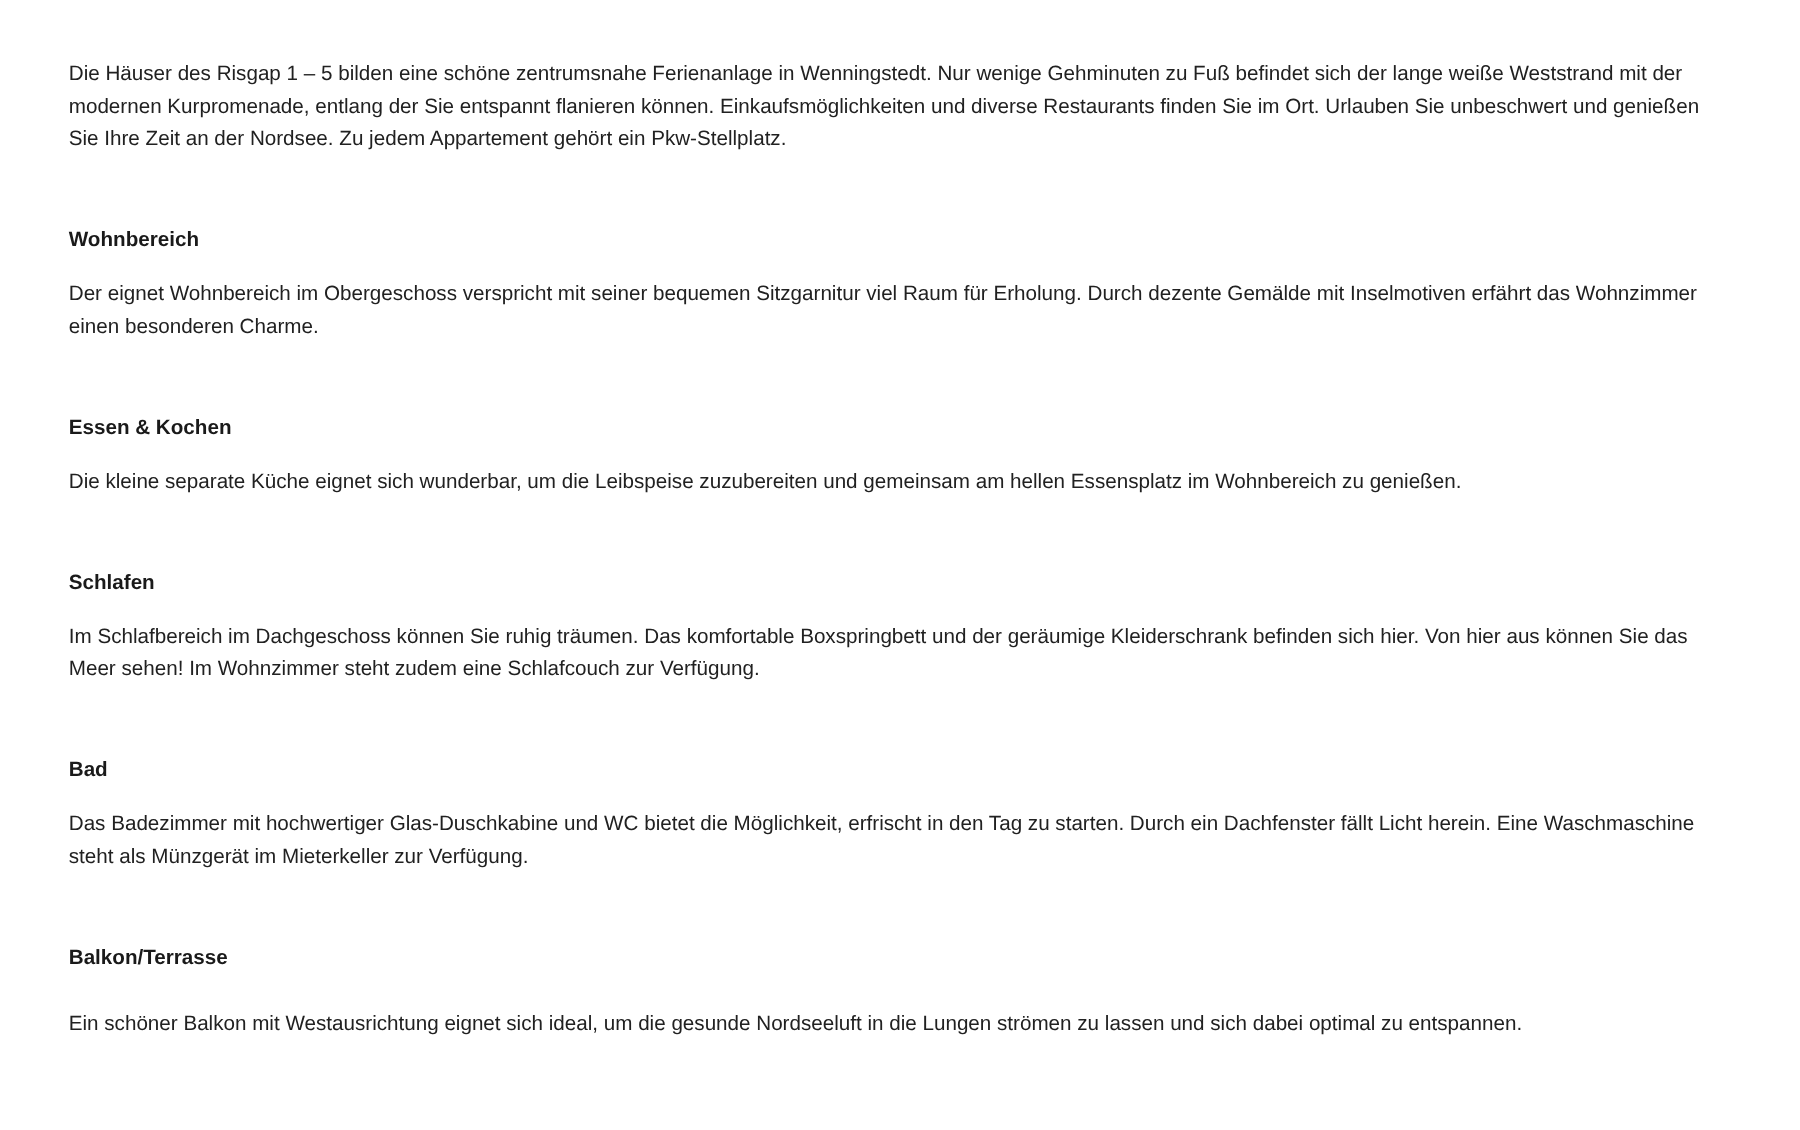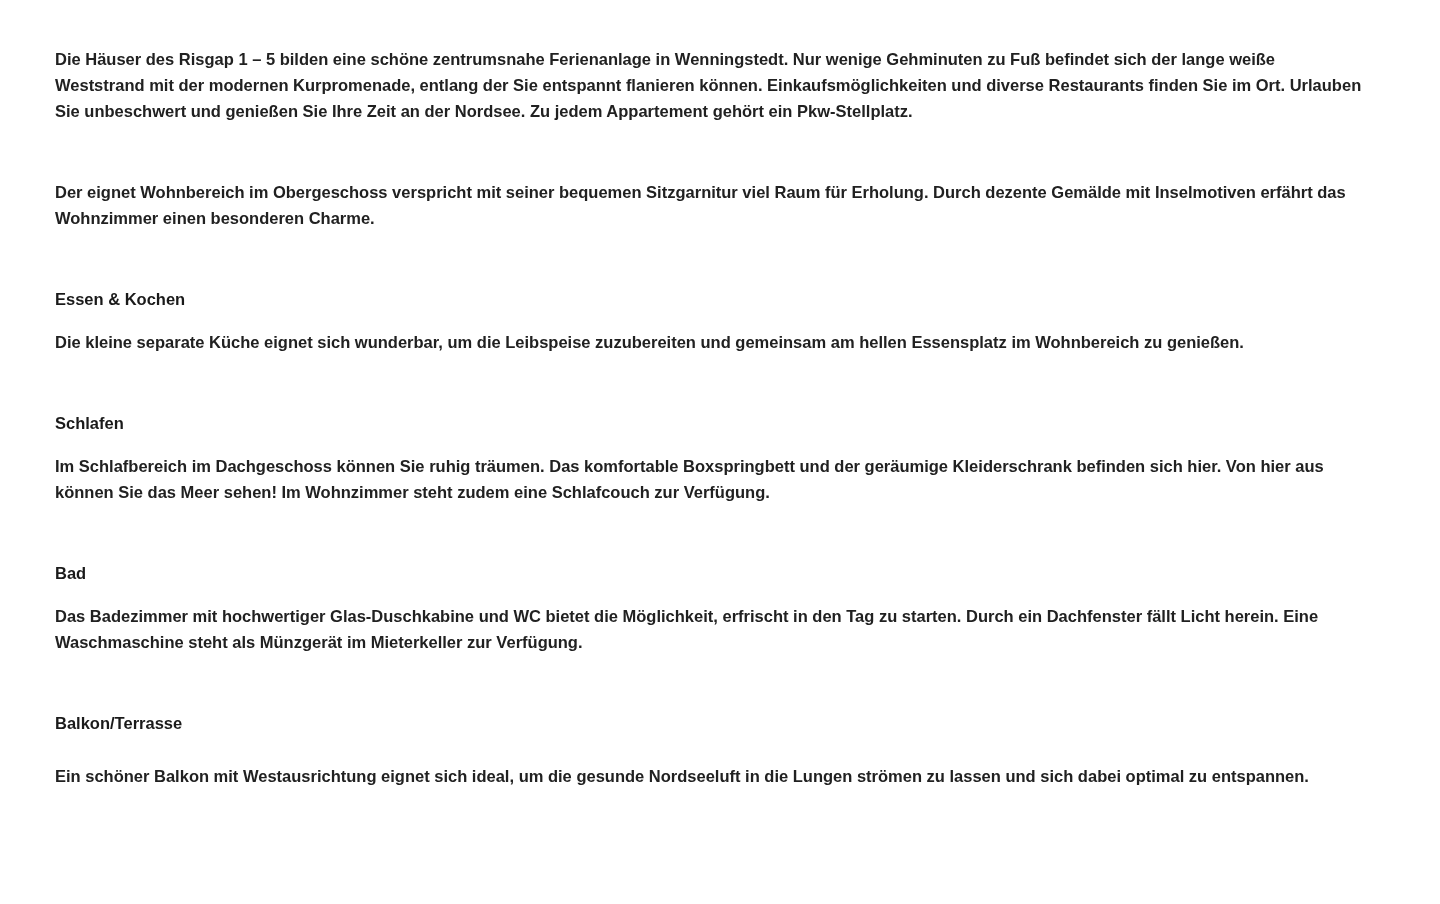--- a/index.html
+++ b/index.html
@@ -18,21 +18,21 @@
     box-sizing: border-box;
     width: 1440px;
     height: 904px;
     padding: 46px 76px 0 55px;
     background: #ffffff;
   }
   .doc p {
     margin: 0;
     font-size: 16.5px;
     line-height: 26px;
-    font-weight: 700;
+    font-weight: 400;
     color: #212121;
   }
   .doc section {
     margin-top: 55px;
   }
   .doc h2 {
     margin: 0 0 17px 0;
     font-size: 16.5px;
     line-height: 26px;
     font-weight: 700;
@@ -43,20 +43,21 @@
   }
 </style>
 </head>
 <body>
 
 <article class="doc">
 
   <p>Die Häuser des Risgap 1 – 5 bilden eine schöne zentrumsnahe Ferienanlage in Wenningstedt. Nur wenige Gehminuten zu Fuß befindet sich der lange weiße Weststrand mit der modernen Kurpromenade, entlang der Sie entspannt flanieren können. Einkaufsmöglichkeiten und diverse Restaurants finden Sie im Ort. Urlauben Sie unbeschwert und genießen Sie Ihre Zeit an der Nordsee. Zu jedem Appartement gehört ein Pkw-Stellplatz.</p>
 
   <section class="section-wohnbereich">
+    <h2>Wohnbereich</h2>
     <p>Der eignet Wohnbereich im Obergeschoss verspricht mit seiner bequemen Sitzgarnitur viel Raum für Erholung. Durch dezente Gemälde mit Inselmotiven erfährt das Wohnzimmer einen besonderen Charme.</p>
   </section>
 
   <section class="section-essen-kochen">
     <h2>Essen &amp; Kochen</h2>
     <p>Die kleine separate Küche eignet sich wunderbar, um die Leibspeise zuzubereiten und gemeinsam am hellen Essensplatz im Wohnbereich zu genießen.</p>
   </section>
 
   <section class="section-schlafen">
     <h2>Schlafen</h2>

